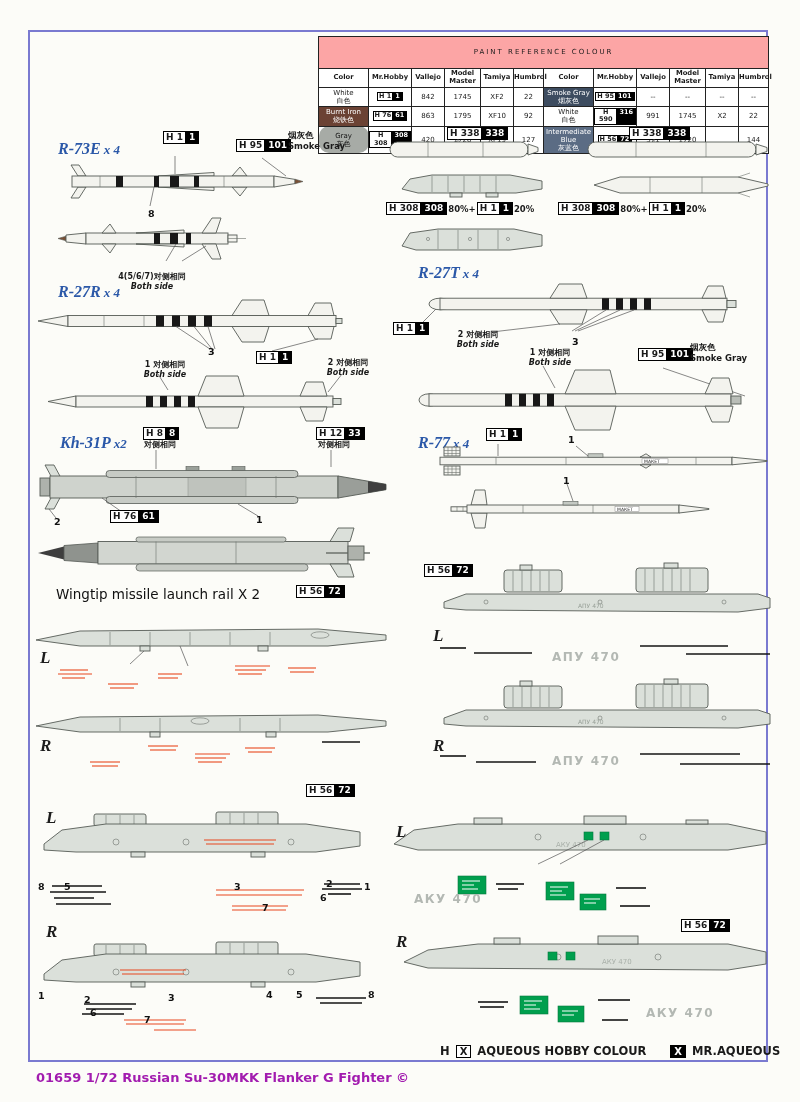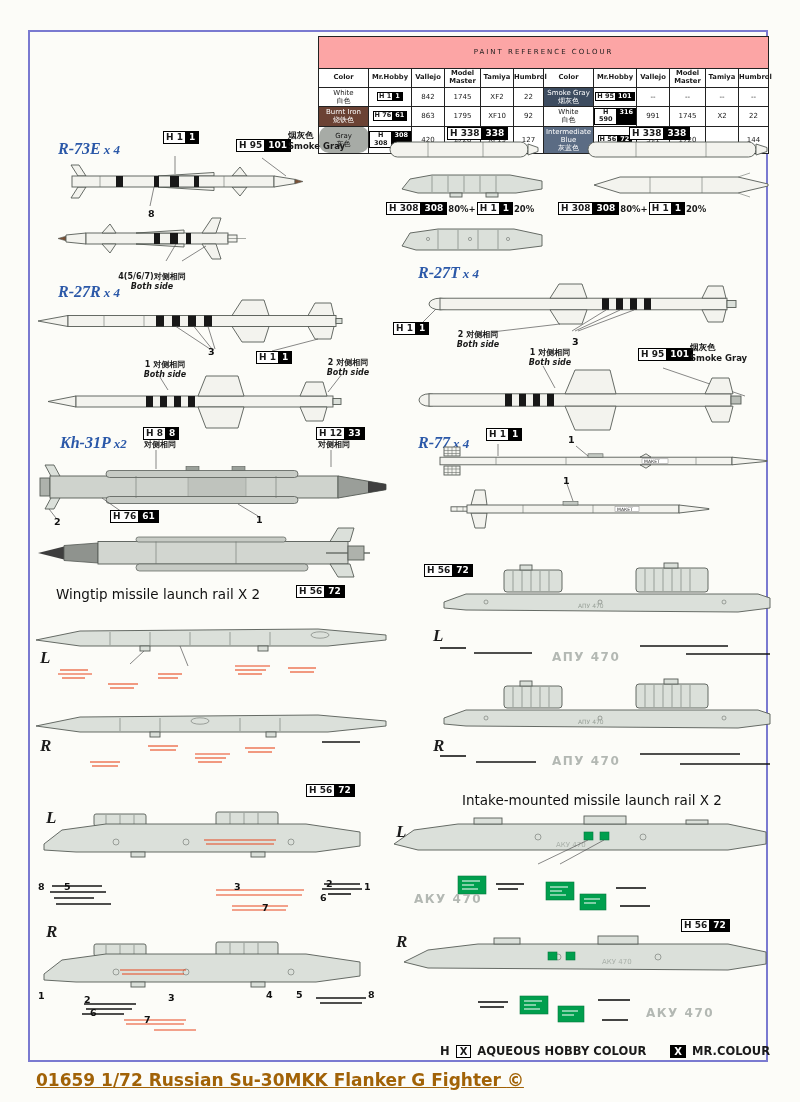--- a/index.html
+++ b/index.html
@@ -35,21 +35,21 @@
   .note { font-size:8px; font-weight:bold; text-align:center; line-height:1.25; white-space:nowrap; }
   .note .en { font-style:italic; }
   .smoke-note { font-size:8.5px; font-weight:bold; line-height:1.25; white-space:nowrap; }
   .mix { font-size:8.5px; font-weight:bold; display:inline-flex; align-items:center; gap:1px; white-space:nowrap; }
   .rail-h { font-size:13.5px; color:#101010; white-space:nowrap; }
   .lr { font-family:"Liberation Serif",serif; font-style:italic; font-weight:bold; font-size:17px; color:#1c1c1c; }
   .stencil { font-size:12px; font-weight:bold; color:#b3b8b3; letter-spacing:1.5px; white-space:nowrap; }
   .legend { font-size:11.5px; font-weight:bold; display:flex; align-items:center; gap:6px; white-space:nowrap; }
   .lgw { border:1.5px solid #000; background:#fff; padding:0 3px; font-size:10px; }
   .lgb { background:#000; color:#fff; padding:1px 4px; font-size:10px; margin-left:18px; }
-  .footer { font-size:17px; font-weight:bold; color:#a16207; white-space:nowrap;text-decoration:underline; }
+  .footer { font-size:13px; font-weight:bold; color:#a21caf; white-space:nowrap; }
 
   svg { display:block; overflow:visible; }
   .body { fill:#f3f3ee; stroke:#565b56; stroke-width:0.9; }
   .gray { fill:#dbe0da; stroke:#565b56; stroke-width:0.9; }
   .band { fill:#181818; }
   .ldr { stroke:#555; stroke-width:0.7; fill:none; }
   .detail { stroke:#6d726d; stroke-width:0.6; fill:none; }
   .redl { stroke:#e8471e; stroke-width:1.1; fill:none; }
   .blkl { stroke:#151515; stroke-width:1.6; fill:none; }
   .grn { fill:#009f4e; stroke:#077a40; stroke-width:0.6; }
@@ -728,21 +728,20 @@
   </svg>
   <span class="callout abs" style="left:38px;top:990px">1</span>
   <span class="callout abs" style="left:84px;top:994px">2</span>
   <span class="callout abs" style="left:90px;top:1007px">6</span>
   <span class="callout abs" style="left:168px;top:992px">3</span>
   <span class="callout abs" style="left:144px;top:1014px">7</span>
   <span class="callout abs" style="left:266px;top:989px">4</span>
   <span class="callout abs" style="left:296px;top:989px">5</span>
   <span class="callout abs" style="left:368px;top:989px">8</span>
 
-  <div class="abs rail-h" style="left:462px;top:792px">Intake-mounted missile launch rail  X 2</div>
   <span class="lr abs" style="left:396px;top:822px">L</span>
   <svg class="abs" style="left:388px;top:806px" width="386" height="60">
     <polygon class="gray" points="6,38 26,24 70,18 340,18 378,26 378,38 340,44 30,44"></polygon>
     <rect class="gray" x="86" y="12" width="28" height="6"></rect>
       <rect class="gray" x="196" y="10" width="42" height="8"></rect>
       <rect class="gray" x="298" y="14" width="22" height="4"></rect>
     <circle class="detail" cx="150" cy="31" r="3"></circle>
       <circle class="detail" cx="255" cy="31" r="3"></circle>
     <rect class="grn" x="196" y="26" width="9" height="8"></rect>
       <rect class="grn" x="212" y="26" width="9" height="8"></rect>
@@ -797,21 +796,21 @@
     <line class="blkl" x1="120" y1="10" x2="152" y2="10"></line>
       <line class="blkl" x1="124" y1="30" x2="150" y2="30"></line>
   </svg>
   <div class="abs stencil" style="left:646px;top:1006px">АКУ 470</div>
 
   <div class="abs legend" style="left:440px;top:1044px">
     <span>H</span>
       <span class="lgw">X</span>
     <span>AQUEOUS HOBBY COLOUR</span>
     <span class="lgb">X</span>
-    <span>MR.COLOUR</span>
+    <span>MR.AQUEOUS</span>
   </div>
 
   <div class="abs footer" style="left:36px;top:1070px">
     <span>01659 1/72 Russian Su-30MKK Flanker G Fighter</span>
     <span>©</span>
   </div>
 
 </div>
 
 </body></html>

